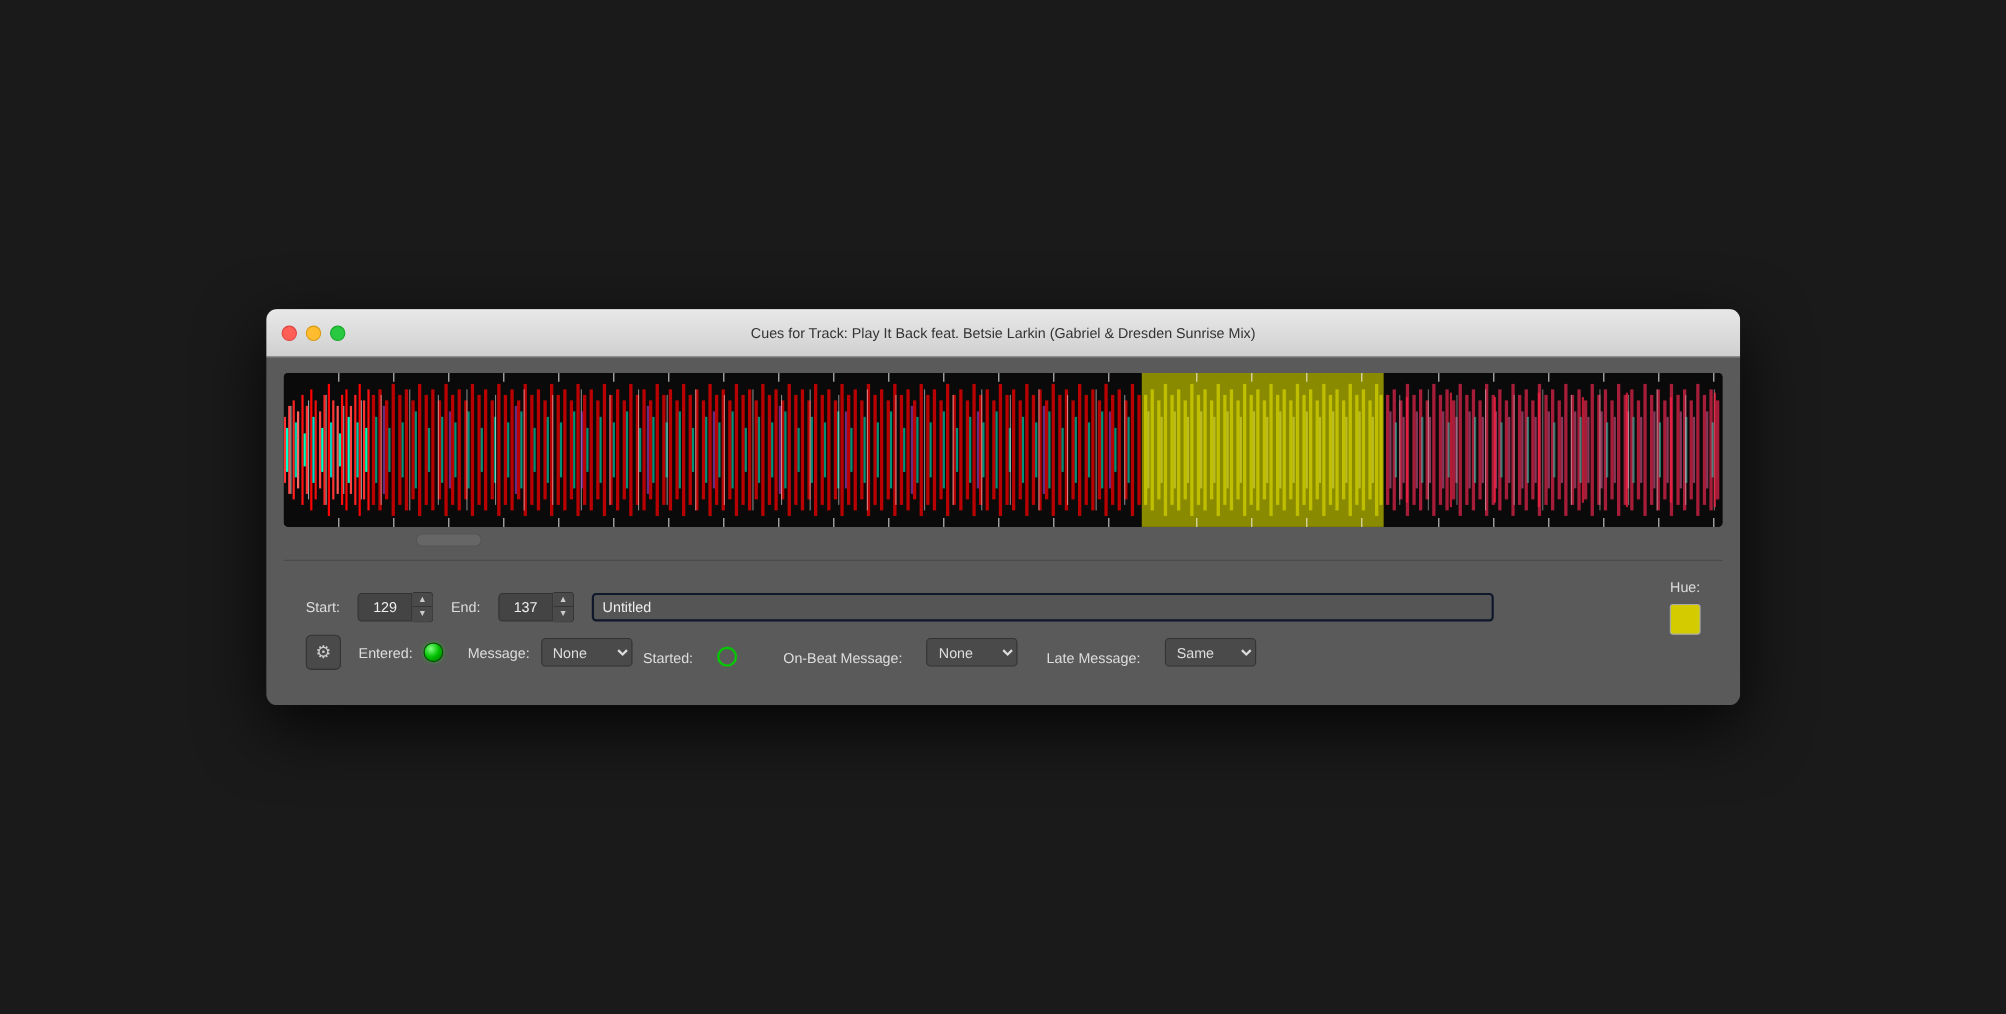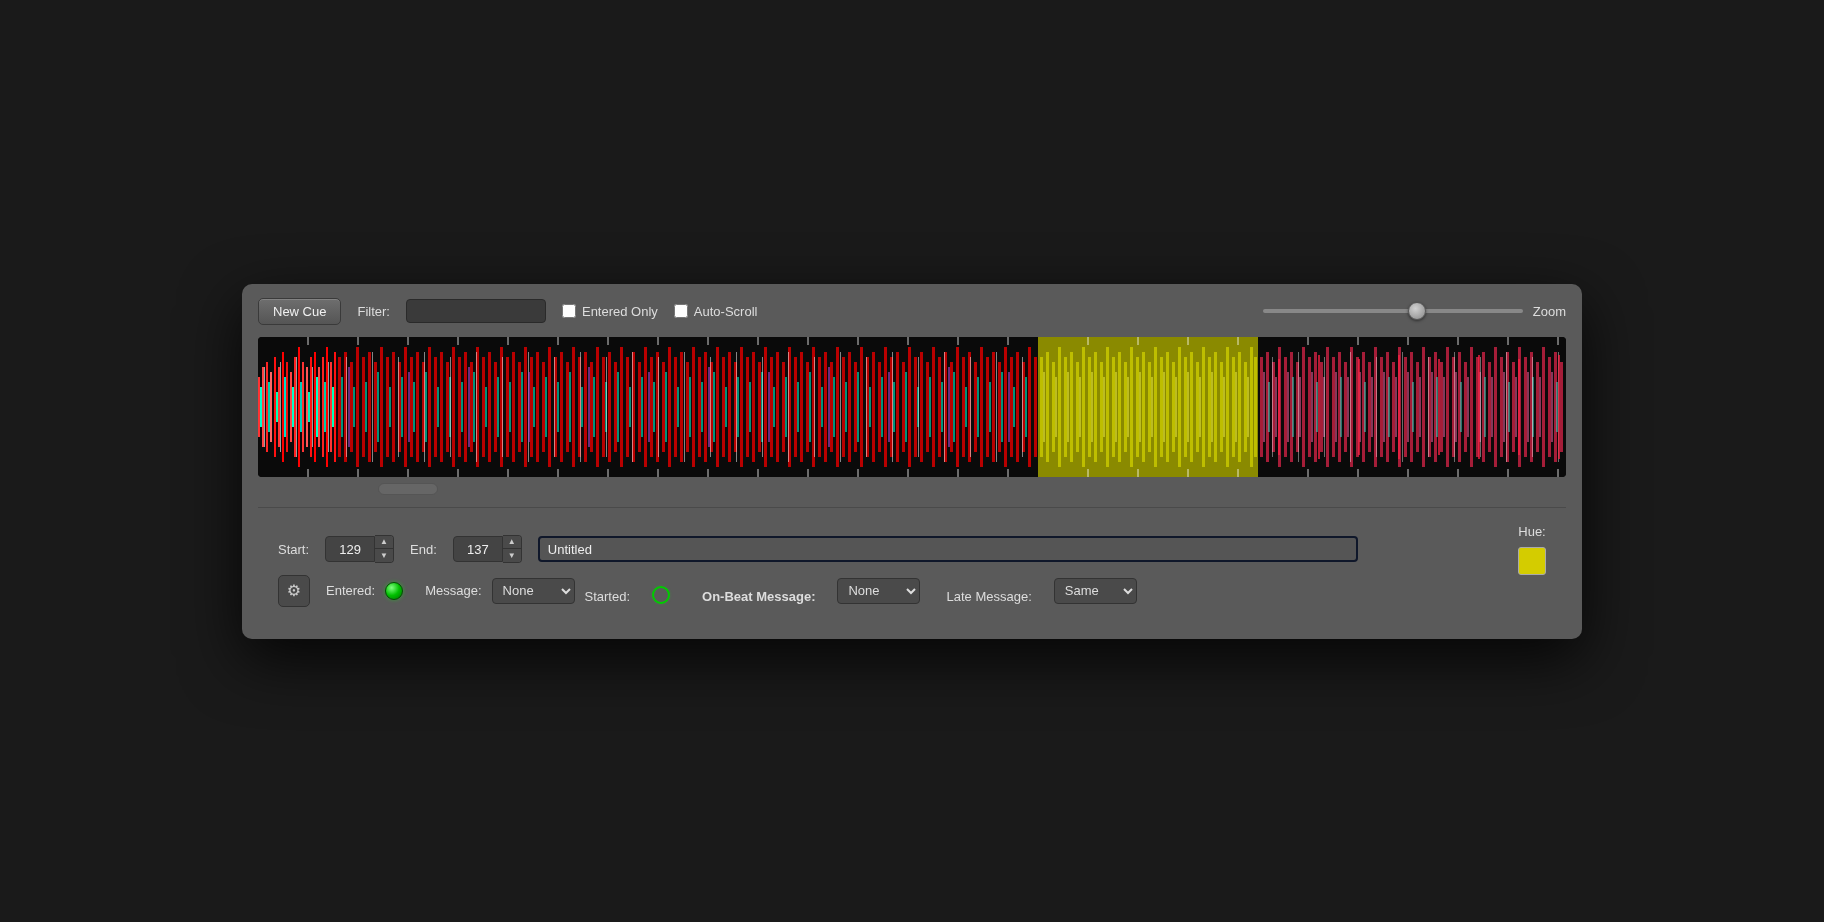--- a/index.html
+++ b/index.html
@@ -300,44 +300,31 @@
       padding: 0 6px;
       cursor: pointer;
       appearance: auto;
     }
   </style>
 </head>
 <body>
 
 <div class="window">
 
+  <div class="titlebar">
+    <div class="titlebar-buttons">
+      <button class="title-btn btn-close"></button>
+      <button class="title-btn btn-minimize"></button>
+      <button class="title-btn btn-maximize"></button>
+    </div>
+    <span class="titlebar-title">Cues for Track: Play It Back feat. Betsie Larkin (Gabriel &amp; Dresden Sunrise Mix)</span>
+  </div>
 
   <div class="window-body">
 
-    <div class="toolbar">
-      <button class="new-cue-btn">New Cue</button>
-
-      <span class="filter-label">Filter:</span>
-      <input class="filter-input" type="text" value="" style="">
-
-      <label class="checkbox-group">
-        <input type="checkbox" style="">
-        <span>Entered Only</span>
-      </label>
-
-      <label class="checkbox-group">
-        <input type="checkbox" style="">
-        <span>Auto-Scroll</span>
-      </label>
-
-      <div class="zoom-group">
-        <input type="range" class="zoom-slider" min="0" max="100" value="60" style="">
-        <span>Zoom</span>
-      </div>
-    </div>
 
     <div class="waveform-container">
       <svg width="100%" height="100%" viewBox="0 0 1308 140" preserveAspectRatio="none">
 
         <rect x="0" y="0" width="780" height="140" fill="#0a0a0a"></rect>
 
         <rect x="780" y="0" width="220" height="140" fill="#8a8a00"></rect>
 
         <rect x="1000" y="0" width="308" height="140" fill="#0a0a0a"></rect>
 
@@ -913,21 +900,21 @@
               <option>Note On</option>
               <option>Note Off</option>
               <option>CC</option>
             </select>
           </div>
 
           <div style="display: flex; align-items: flex-end; gap: 22px;">
             <span class="control-label">Started:</span>
             <div class="led-outline"></div>
 
-            <span class="control-label" style="margin-left: 10px; font-weight: bold;">On-Beat Message:</span>
+            <span class="control-label" style="margin-left: 20px;">On-Beat Message:</span>
             <select class="dropdown-select">
               <option>None</option>
               <option>Note On</option>
               <option>Note Off</option>
               <option>CC</option>
             </select>
 
             <span class="control-label" style="margin-left: 4px;">Late Message:</span>
             <select class="dropdown-select">
               <option>Same</option>

